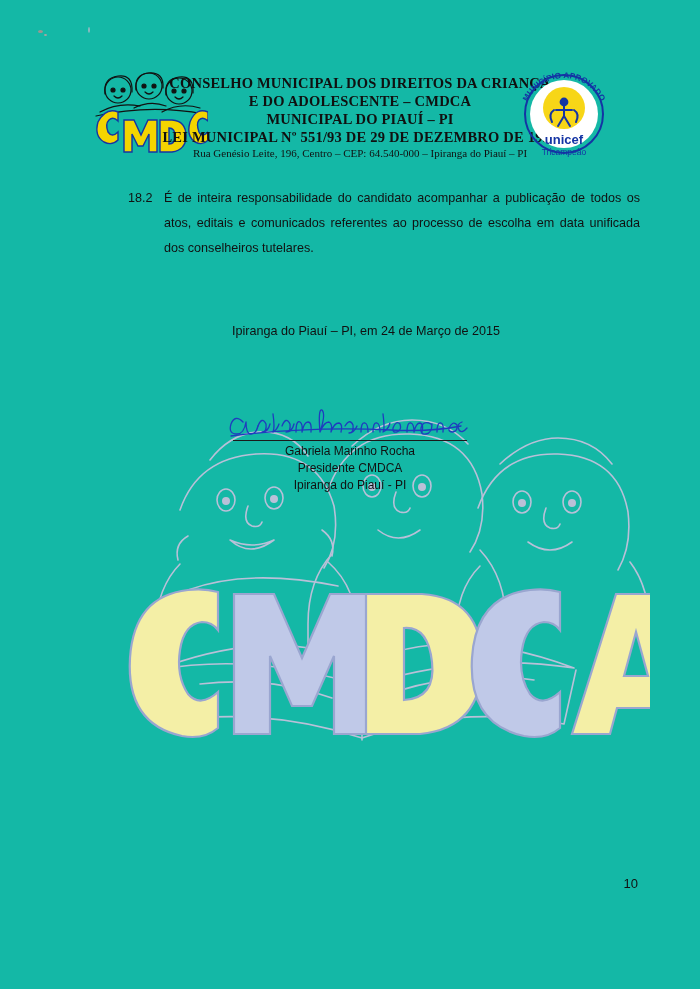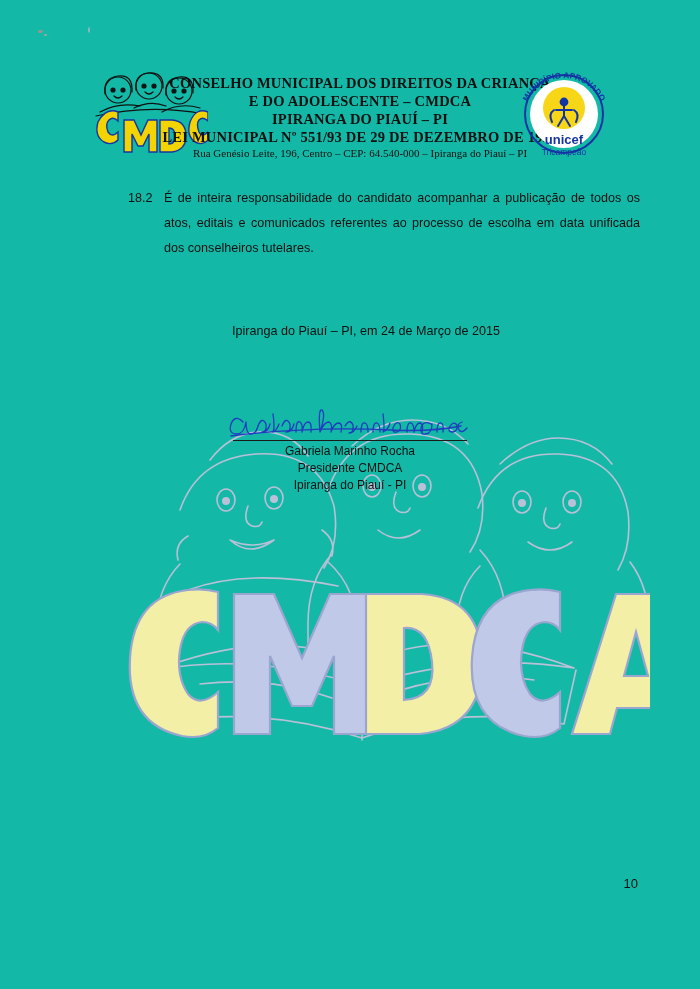--- a/index.html
+++ b/index.html
@@ -273,21 +273,21 @@
           <path d="M32 50 l0 32 l8 0 l0 -18 l6 12 l5 0 l6 -12 l0 18 l8 0 l0 -32 l-9 0 l-7 15 l-7 -15z" fill="#f4d400"></path>
           <path d="M68 50 l0 32 l12 0 q14 -2 14 -16 q0 -15 -14 -16z M77 58 q6 0 6 8 q0 8 -6 8z" fill="#f4d400"></path>
           <path d="M98 52 q-4 14 5 20 q8 4 13 -2 l0 -8 q-6 6 -9 0 q-3 -8 0 -12 q4 -4 9 1 l0 -9 q-12 -5 -18 10z" fill="#f4d400"></path>
         </g>
       </svg>
     </div>
 
     <div class="header-text">
       <div class="header-line1">CONSELHO MUNICIPAL DOS DIREITOS DA CRIANÇA</div>
       <div class="header-line2">E DO ADOLESCENTE – CMDCA</div>
-      <div class="header-line3">IPIRANGA DO PIAUÍ – PI</div>
+      <div class="header-line3">MUNICIPAL DO PIAUÍ – PI</div>
       <div class="header-line4">LEI MUNICIPAL Nº 551/93 DE 29 DE DEZEMBRO DE 1993</div>
       <div class="header-address">Rua Genésio Leite, 196, Centro – CEP: 64.540-000 – Ipiranga do Piauí – PI</div>
     </div>
 
     <div class="header-unicef">
       <svg viewBox="0 0 96 92" width="96" height="92" xmlns="http://www.w3.org/2000/svg">
         <defs>
           <path id="arcpath" d="M8 50 a40 40 0 0 1 80 0"></path>
         </defs>
         <circle cx="48" cy="46" r="39" fill="none" stroke="#1434a4" stroke-width="2"></circle>

